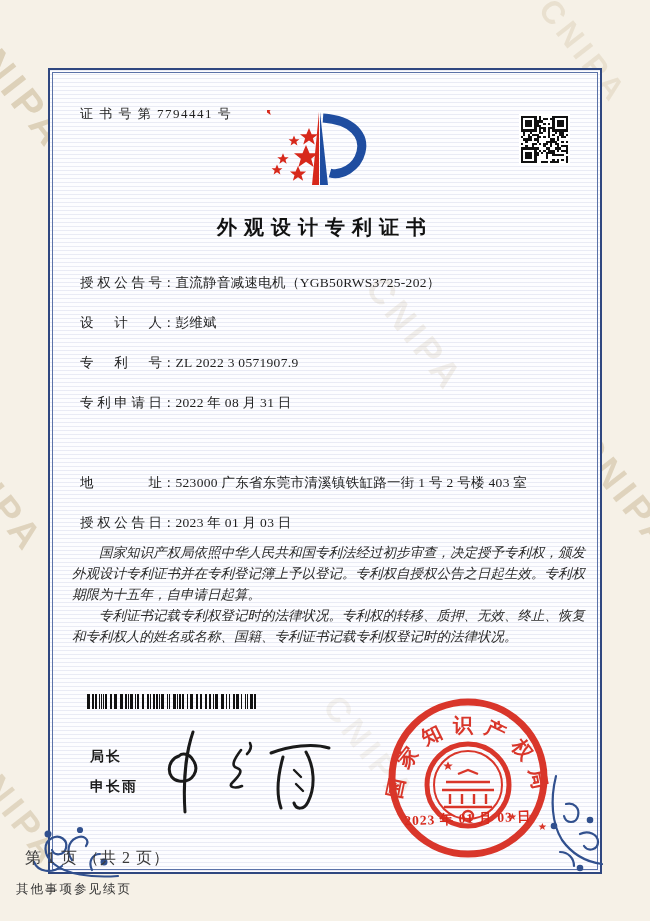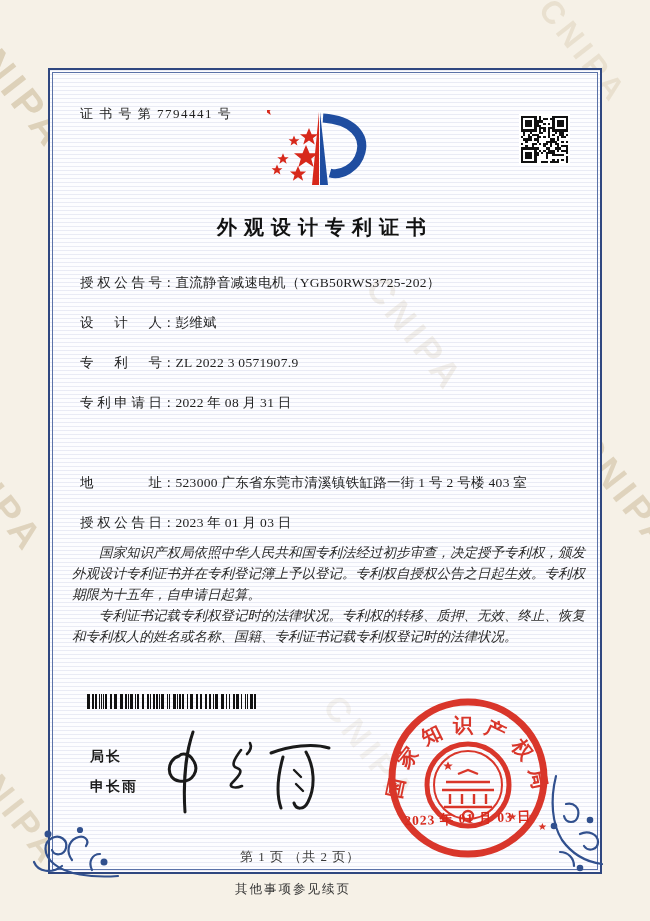--- a/index.html
+++ b/index.html
@@ -21,23 +21,23 @@
   .flabel{display:inline-block;width:82px;text-align:justify;text-align-last:justify;vertical-align:top;}
   .fval{letter-spacing:.3px;}
   .fgroup2{position:absolute;left:297px;top:0;white-space:nowrap;}
   .paras{left:22px;top:472px;width:516px;font-size:13.5px;line-height:21px;
          color:#2a2a2a;font-style:italic;}
   .paras p{margin:0;text-indent:2em;}
   .signer{font-family:Liberation Sans, sans-serif;font-size:14px;
           font-weight:600;color:#1c1c1c;letter-spacing:2px;}
   .sealdate{left:336px;top:740px;width:164px;text-align:center;font-size:13.5px;font-weight:bold;
             color:#d7281b;letter-spacing:1px;transform:rotate(-2deg);z-index:6;}
-  .footer-page{left:0;top:778px;width:100%;text-align:center;font-size:13px;color:#3a3a3a;
+  .footer-page{left:0;top:778px;width:100%;font-size:16px;color:#3a3a3a;
                letter-spacing:1px;transform:translateX(-25px);}
-  .footer-note{left:48px;top:881px;width:554px;text-align:center;font-size:12.5px;color:#333;
+  .footer-note{left:48px;top:881px;width:554px;text-align:left;font-size:12.5px;color:#333;
                letter-spacing:2px;transform:translateX(-32px);}
   .wm-inpage{position:absolute;font-family:"Liberation Sans","DejaVu Sans",sans-serif;
              font-weight:bold;color:#b9a67f;letter-spacing:5px;transform:rotate(52deg);
              transform-origin:left top;white-space:nowrap;}
 </style>
 </head>
 <body>
 
 <div class="stage">
 

